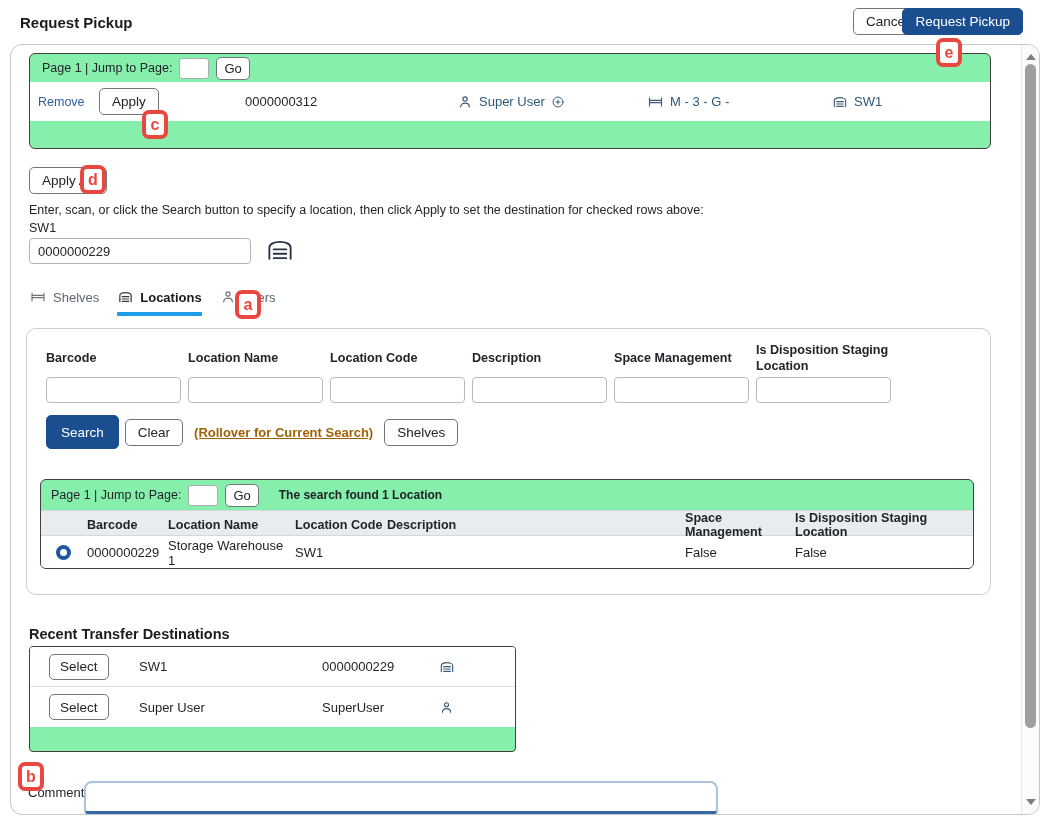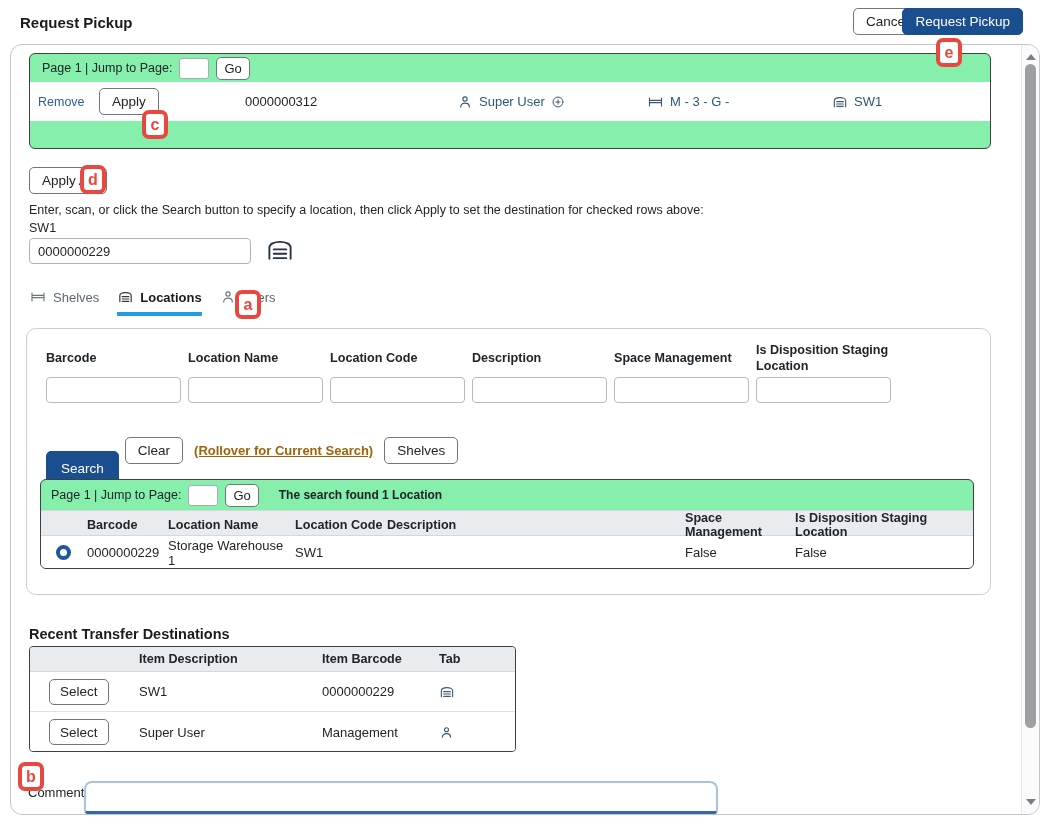--- a/index.html
+++ b/index.html
@@ -68,21 +68,21 @@
   .tab.active { color:#1b1b1b; font-weight:700; border-bottom-color:#1e9de8; border-radius:1px; }
 
   
   .search-panel { position:absolute; left:15px; top:283px; width:965px; height:267px;
     border:1px solid #caced2; border-radius:10px; background:#fff; }
   .fields { position:absolute; left:19px; top:12px; display:flex; gap:7px; }
   .field { width:135px; display:flex; flex-direction:column; }
   .field label { min-height:36px; display:flex; align-items:center; font-weight:600; font-size:12.6px; line-height:1.25; }
   .field input { width:135px; height:26px; border:1px solid #b6babd; border-radius:4px; padding:0 6px; font-family:inherit; font-size:13px; }
   .search-btns { position:absolute; left:19px; top:86px; display:flex; align-items:center; gap:6px; }
-  .btn-search { height:28px; padding:16px 14px;margin-top:36px; }
+  .btn-search { height:28px; padding:16px 14px; }
   .rollover { font-weight:700; text-decoration:underline; font-size:13px; margin:0 5px; color:#a16207; cursor:pointer; }
 
   
   .t2 { left:13px; top:150px; width:934px; height:90px; }
   .t2 .pg-row { height:30px; padding-left:10px; }
   .found-text { font-weight:700; font-size:12px; margin-left:20px; }
   .t2 .grid-head, .t2 .grid-row { grid-template-columns:44px 81px 127px 92px 298px 110px 1fr; }
   .t2 .grid-head { height:26px; } .t2 .grid-row { height:33px; }
   .radio-sel { width:15px; height:15px; border-radius:50%; border:4px solid #1e579c; background:#fff; margin-left:13px; cursor:pointer; }
 
@@ -272,41 +272,35 @@
           <div class="cell">SW1</div>
           <div class="cell"></div>
           <div class="cell">False</div>
           <div class="cell">False</div>
         </div>
       </div>
     </div>
 
     <div class="rtd-title">Recent Transfer Destinations</div>
     <div class="tbl-box t3">
-      <div class="grid-head">
-        <div class="cell"></div>
-        <div class="cell">Item Description</div>
-        <div class="cell">Item Barcode</div>
-        <div class="cell">Tab</div>
-      </div>
       <div class="grid-row">
         <div class="cell"><button class="btn btn-select">Select</button></div>
         <div class="cell">SW1</div>
         <div class="cell">0000000229</div>
         <div class="cell icon ic-navy">
           <svg width="16" height="16" viewBox="0 0 24 24" fill="none" stroke="currentColor" stroke-width="1.7" stroke-linecap="round">
               <path d="M3.5 19V10c0-2.8 3.8-4.5 8.5-4.5s8.5 1.7 8.5 4.5v9"></path>
               <path d="M7 11.5h10M7 15h10M7 18.5h10"></path>
             </svg>
         </div>
       </div>
       <div class="grid-row">
         <div class="cell"><button class="btn btn-select">Select</button></div>
         <div class="cell">Super User</div>
-        <div class="cell">Management</div>
+        <div class="cell">SuperUser</div>
         <div class="cell icon ic-navy">
           <svg width="15" height="15" viewBox="0 0 24 24" fill="none" stroke="currentColor" stroke-width="1.8" stroke-linecap="round">
               <circle cx="12" cy="7.5" r="3.2"></circle>
               <path d="M5.5 19.5c0-3.6 2.9-5.8 6.5-5.8s6.5 2.2 6.5 5.8"></path>
             </svg>
         </div>
       </div>
     </div>
 
     <div class="comments-label">Comments:</div>

